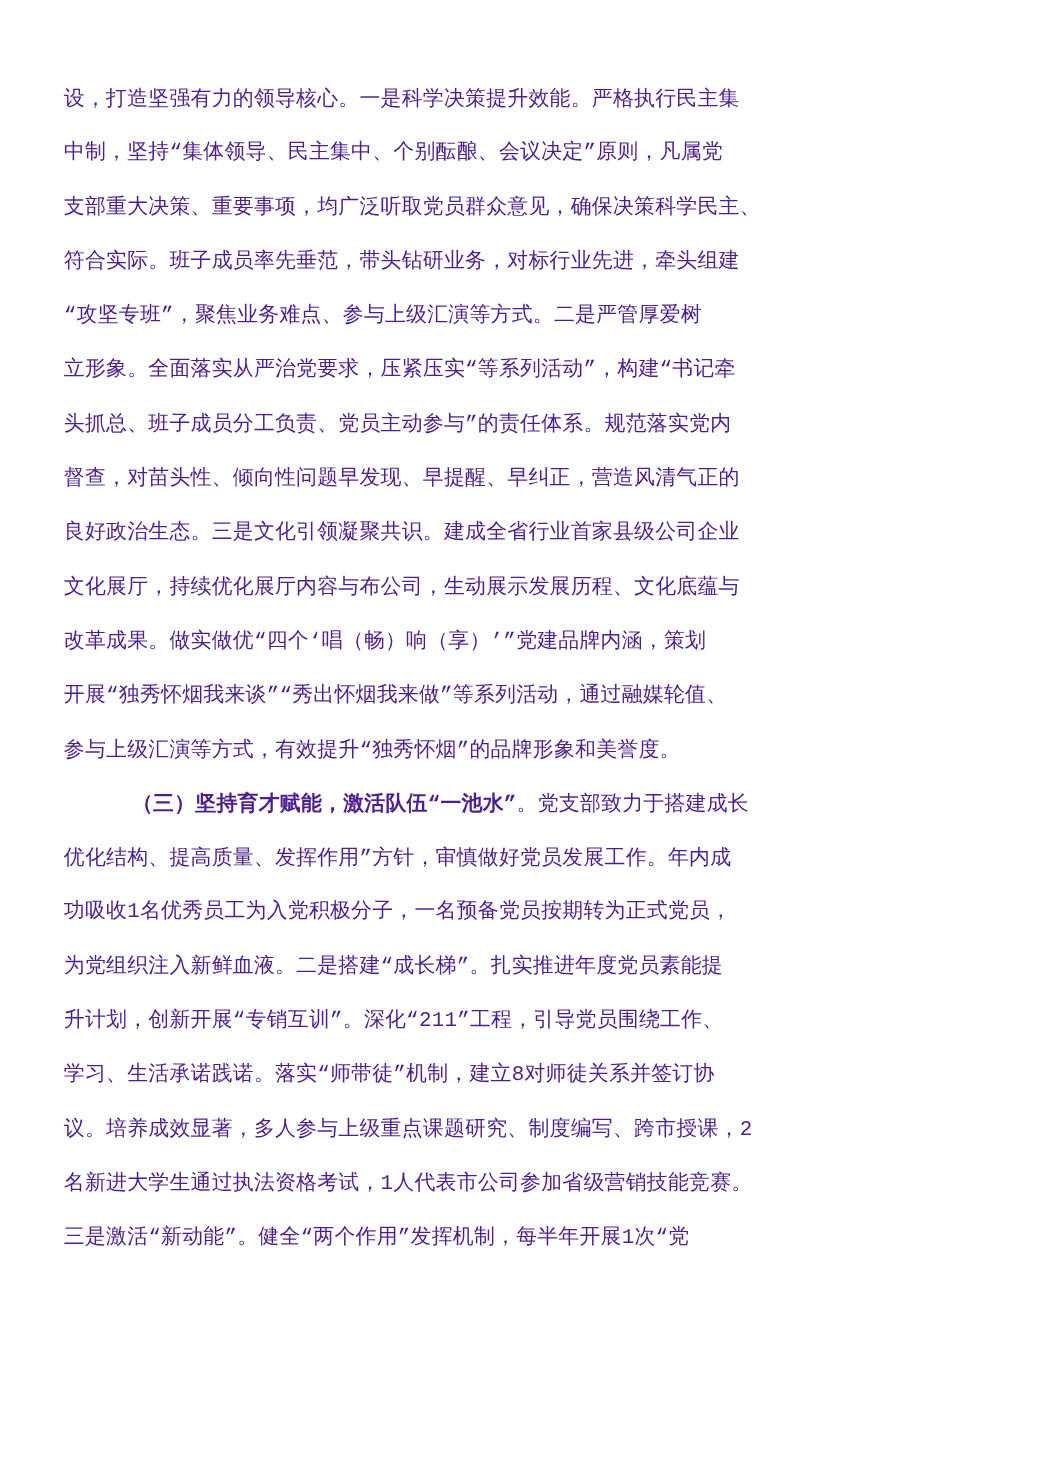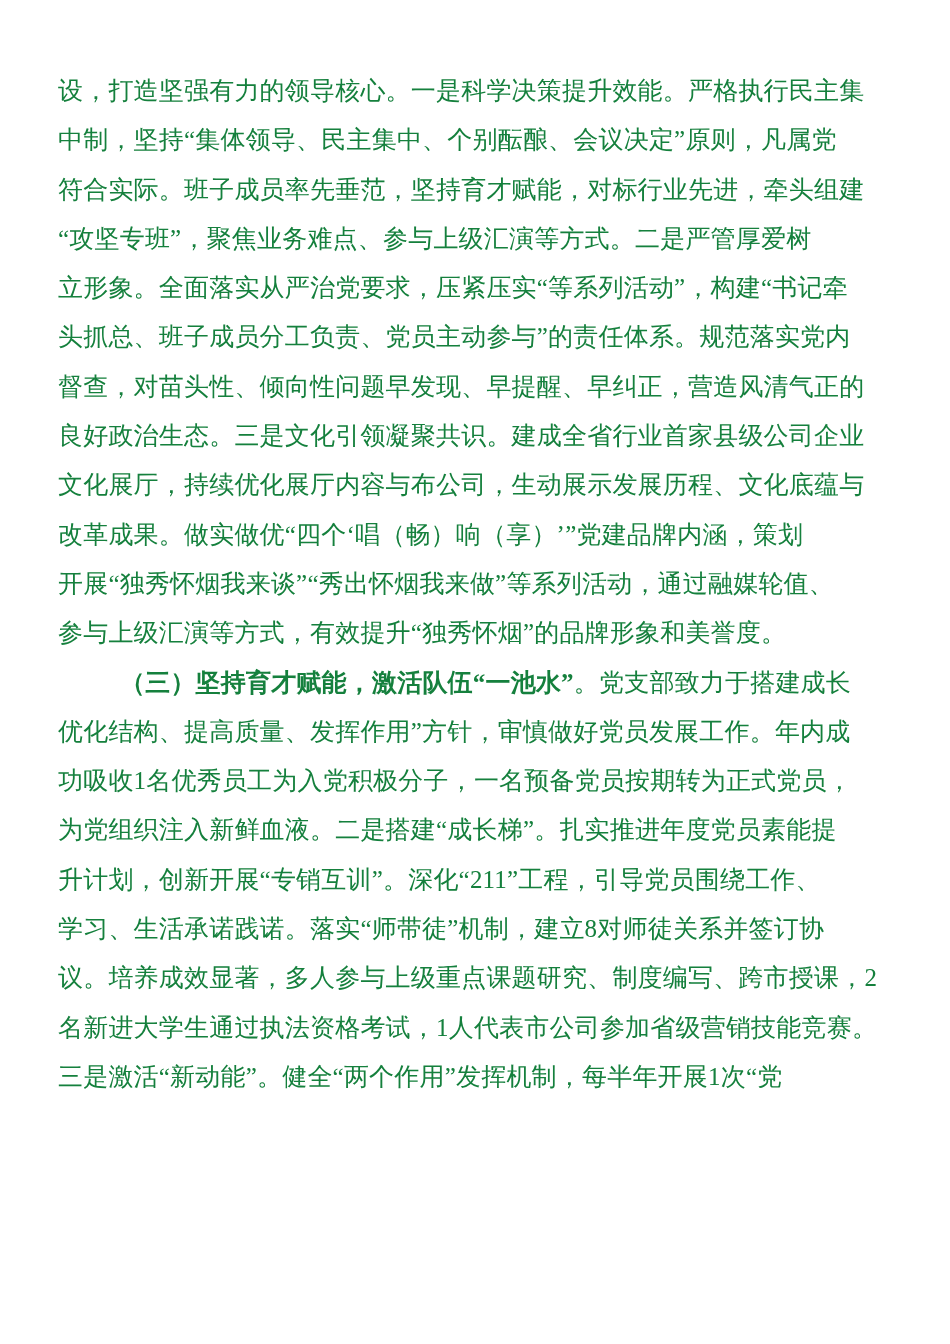--- a/index.html
+++ b/index.html
@@ -11,23 +11,23 @@
       width: 950px;
       height: 1344px;
       overflow: hidden;
       position: relative;
     }
     .page {
       position: absolute;
       left: 58px;
       top: 66px;
       width: 830px;
-      color: #15803d;
-      font-family: Liberation Serif, serif;
-      font-size: 25px;
+      color: #4c1d95;
+      font-family: Liberation Mono, monospace;
+      font-size: 19px;
       line-height: 49.3px;
       letter-spacing: 0.2px;
     }
     .line {
       display: block;
       white-space: nowrap;
       height: 49.3px;
     }
     .indent {
       padding-left: 62px;
@@ -36,21 +36,22 @@
       font-weight: bold;
       text-align: center;
     }
   </style>
 </head>
 <body>
 
 <div class="page">
   <span class="line">设，打造坚强有力的领导核心。一是科学决策提升效能。严格执行民主集</span>
   <span class="line">中制，坚持“集体领导、民主集中、个别酝酿、会议决定”原则，凡属党</span>
-  <span class="line">符合实际。班子成员率先垂范，坚持育才赋能，对标行业先进，牵头组建</span>
+  <span class="line">支部重大决策、重要事项，均广泛听取党员群众意见，确保决策科学民主、</span>
+  <span class="line">符合实际。班子成员率先垂范，带头钻研业务，对标行业先进，牵头组建</span>
   <span class="line">“攻坚专班”，聚焦业务难点、参与上级汇演等方式。二是严管厚爱树</span>
   <span class="line">立形象。全面落实从严治党要求，压紧压实“等系列活动”，构建“书记牵</span>
   <span class="line">头抓总、班子成员分工负责、党员主动参与”的责任体系。规范落实党内</span>
   <span class="line">督查，对苗头性、倾向性问题早发现、早提醒、早纠正，营造风清气正的</span>
   <span class="line">良好政治生态。三是文化引领凝聚共识。建成全省行业首家县级公司企业</span>
   <span class="line">文化展厅，持续优化展厅内容与布公司，生动展示发展历程、文化底蕴与</span>
   <span class="line">改革成果。做实做优“四个‘唱（畅）响（享）’”党建品牌内涵，策划</span>
   <span class="line">开展“独秀怀烟我来谈”“秀出怀烟我来做”等系列活动，通过融媒轮值、</span>
   <span class="line">参与上级汇演等方式，有效提升“独秀怀烟”的品牌形象和美誉度。</span>
 

